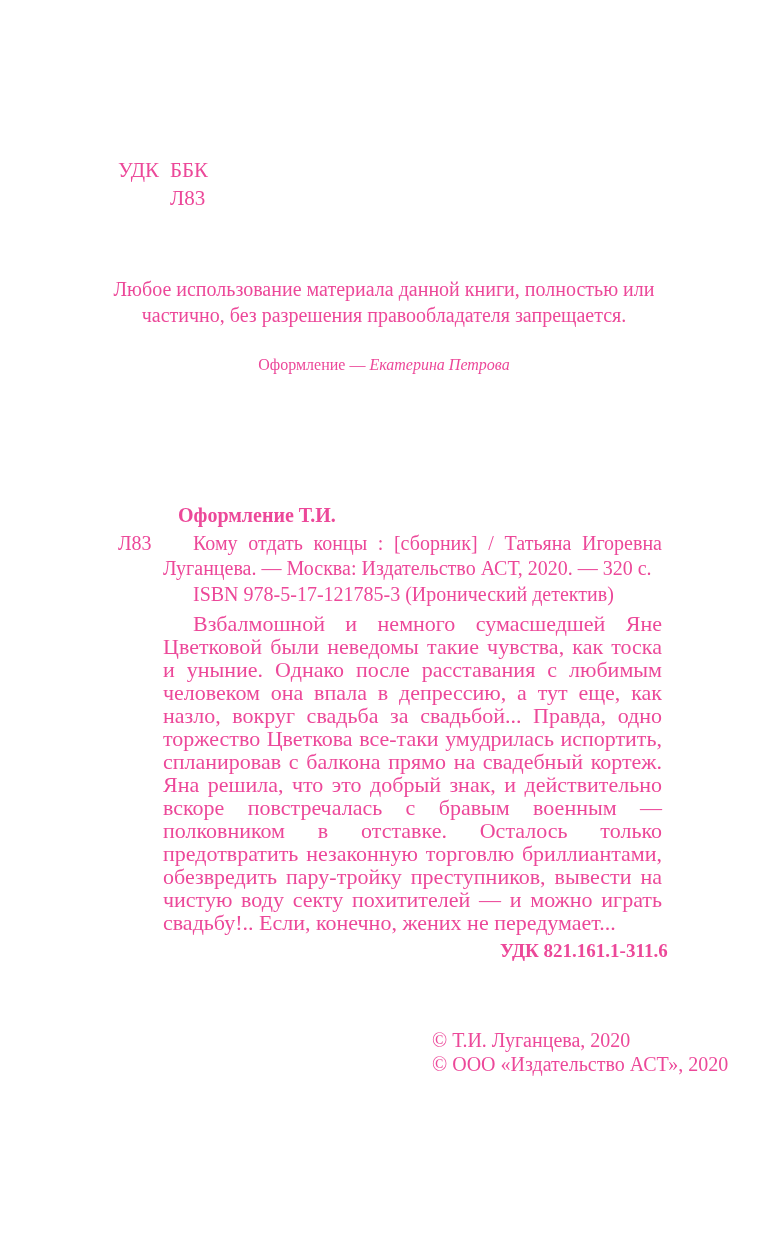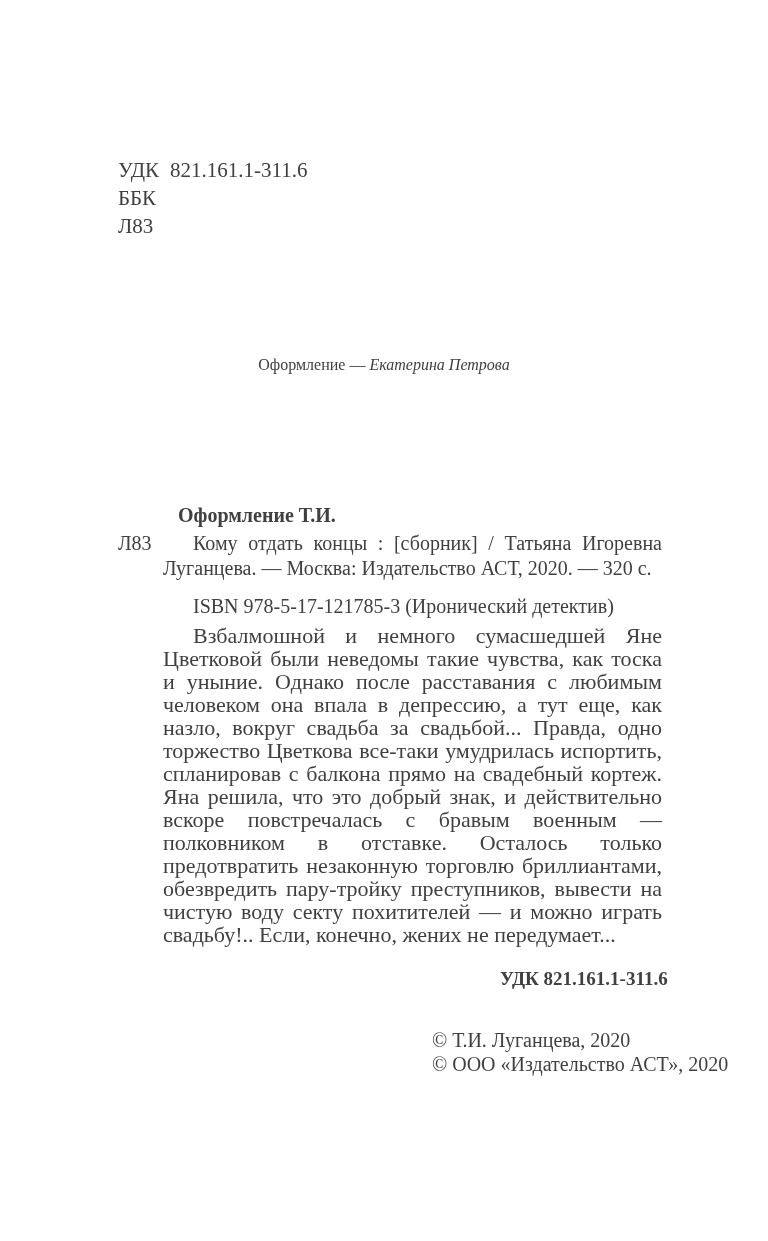--- a/index.html
+++ b/index.html
@@ -2,21 +2,21 @@
 <html lang="ru"><head>
 <meta charset="utf-8">
 <style>
   html, body { margin: 0; padding: 0; background: #ffffff; }
   .page {
     position: relative;
     width: 768px;
     height: 1241px;
     background: #ffffff;
     font-family: "Liberation Serif", "DejaVu Serif", serif;
-    color: #404040;
+    color: #ec4899;
     overflow: hidden;
   }
   
   .class-top {
     position: absolute;
     left: 118px;
     top: 156px;
     display: grid;
     grid-template-columns: 52px auto;
     font-size: 21px;
@@ -52,33 +52,33 @@
     line-height: 25px;
   }
   .card .author {
     margin-left: 60px;
     font-weight: bold;
     margin-bottom: 3px;
   }
   .bib-row { position: relative; margin-left: 45px; }
   .bib-sign { position: absolute; left: -45px; top: 0; }
   .bib-text { text-align: justify; text-indent: 30px; line-height: 25px; }
-  .isbn-block { margin-left: 75px; margin-top: 12px; }
+  .isbn-block { margin-left: 75px; }
   .isbn-line { line-height: 27px; white-space: nowrap; }
   .annotation {
     margin-left: 45px;
     margin-top: 4px;
     text-align: justify;
     text-indent: 30px;
     font-size: 22px;
     line-height: 23px;
   }
   .udc-footer {
     margin-left: 382px;
-    margin-top: 20px;
+    margin-top: 4px;
     font-weight: bold;
     font-size: 19px;
     line-height: 25px;
   }
   .udc-footer div { white-space: nowrap; }
   
   .copyright {
     position: absolute;
     left: 432px;
     top: 1028px;
@@ -87,26 +87,26 @@
   }
   .copyright div { white-space: nowrap; }
 </style>
 </head>
 <body>
 
 <div class="page">
 
   <div class="class-top">
     <span>УДК</span>
-    <span>821.161.1-311.6</span>
     <span>ББК</span>
     <span></span>
     <span>Л83</span>
   </div>
 
+  <div class="notice">Любое использование материала данной книги, полностью или частично, без разрешения правообладателя запрещается.</div>
 
   <div class="design"><span>Оформление — </span><span class="name">Екатерина Петрова</span></div>
 
   <div class="card">
     <div class="author">Оформление Т.И.</div>
     <div class="bib-row">
       <span class="bib-sign">Л83</span>
       <div class="bib-text">Кому отдать концы : [сборник] / Татьяна Игоревна Луганцева. — Москва: Издательство АСТ, 2020. — 320 с.</div>
     </div>
     <div class="isbn-block">

